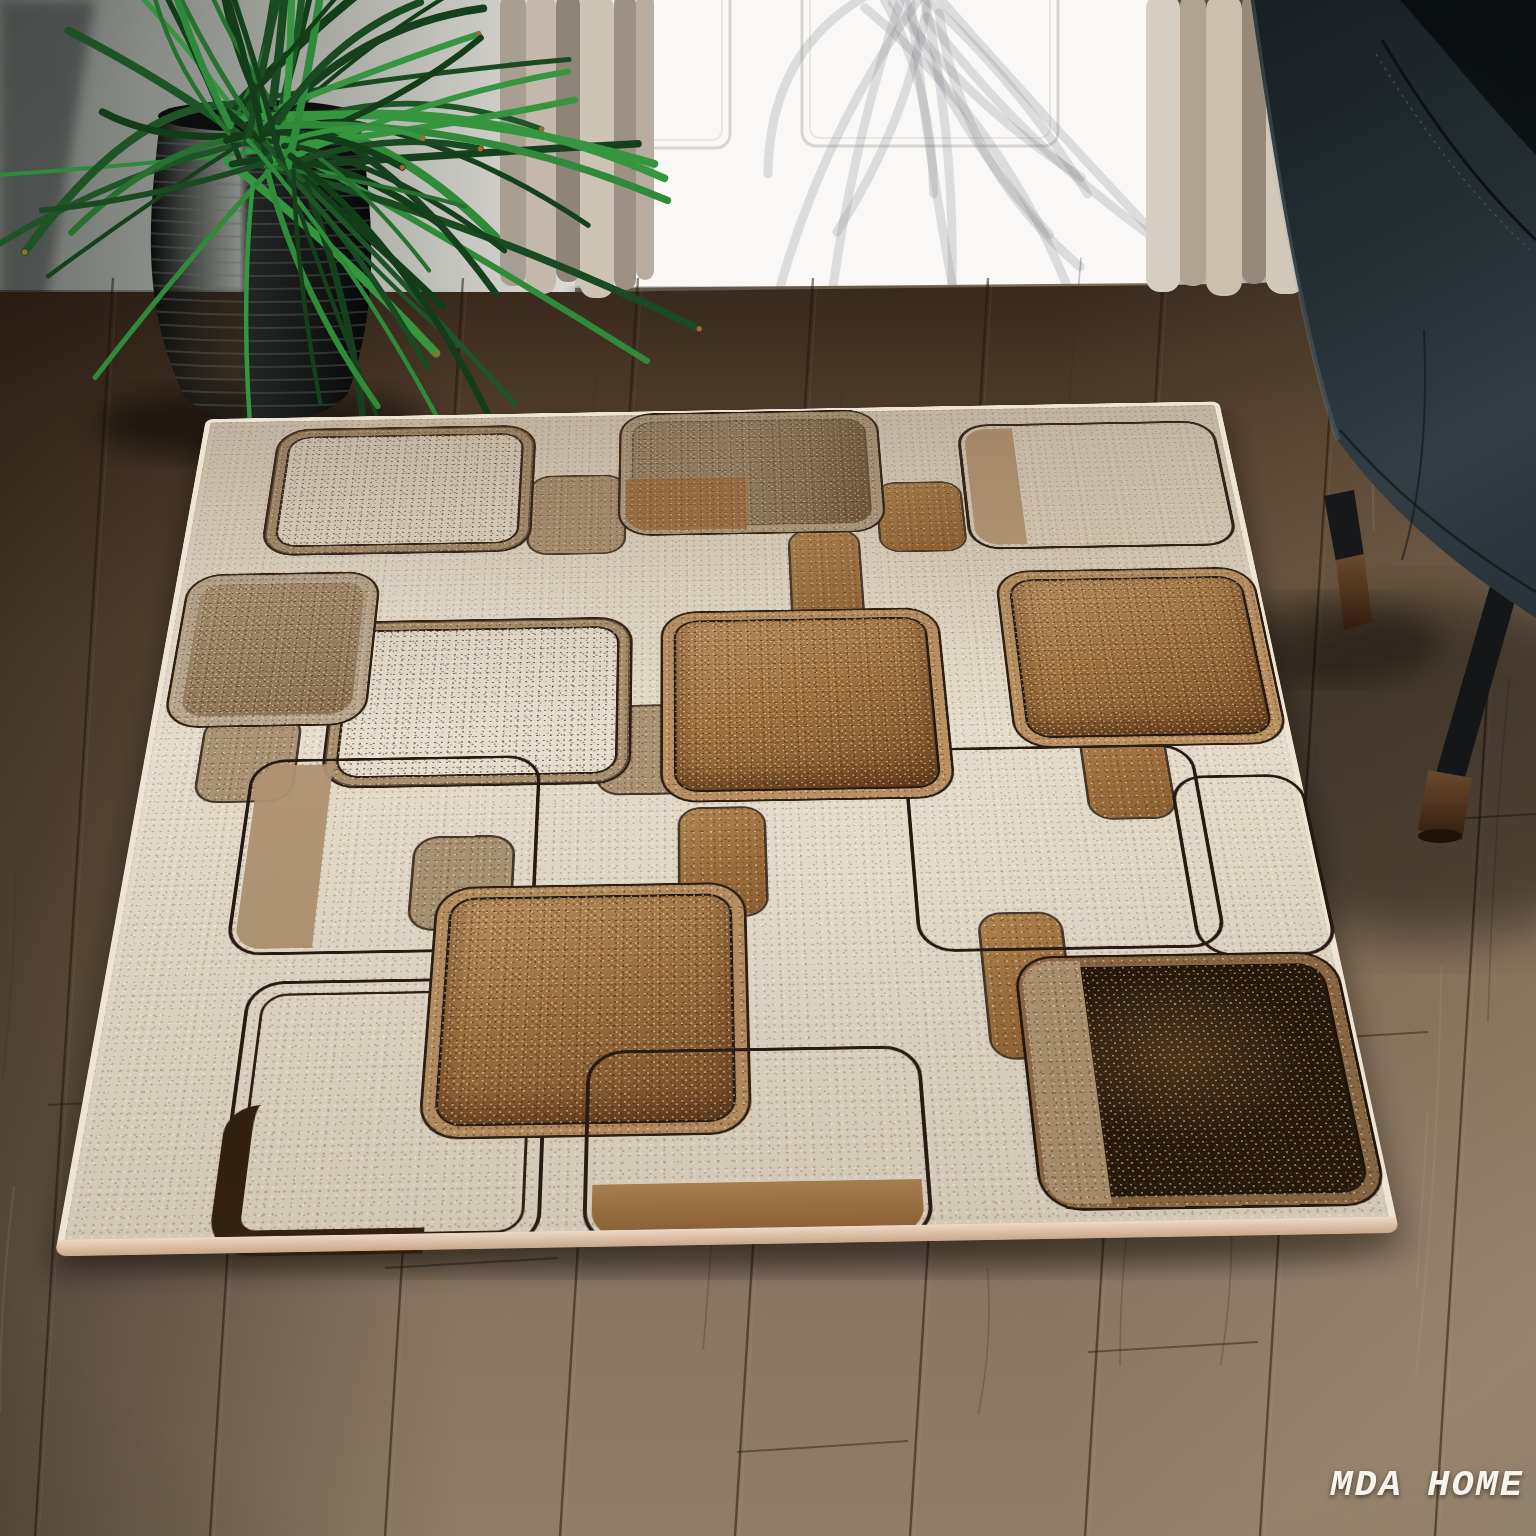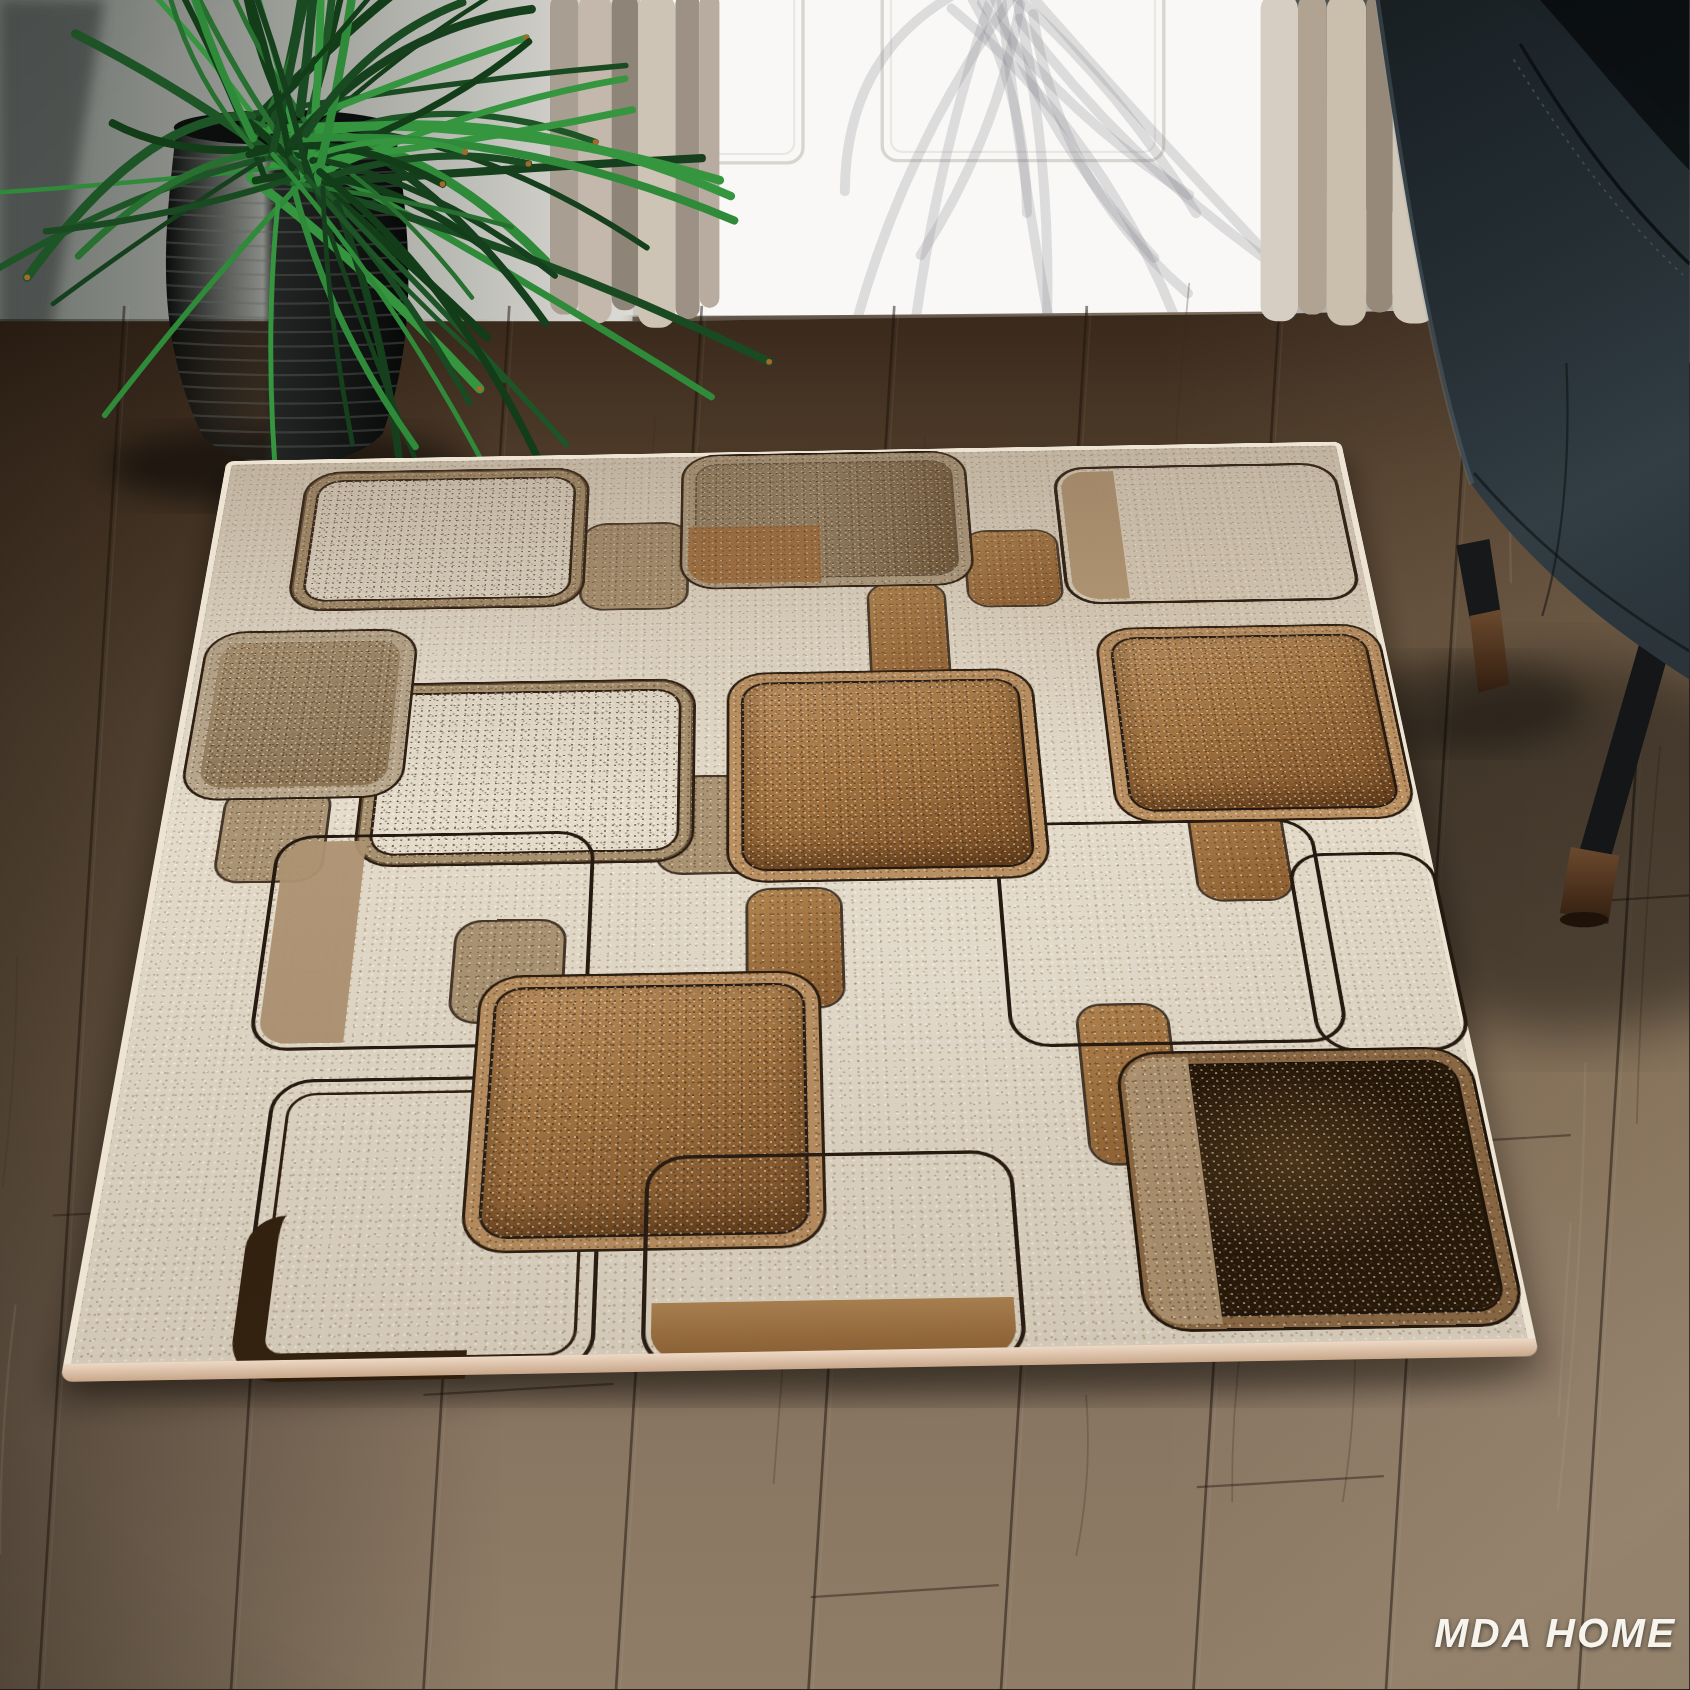--- a/index.html
+++ b/index.html
@@ -59,21 +59,21 @@
   .linkc{background:linear-gradient(150deg,#b3854f,#8f5f30);border-radius:24px;box-shadow:0 0 0 3px rgba(40,26,14,.85);}
   .spk::after{content:'';position:absolute;inset:0;border-radius:inherit;pointer-events:none;
     background-image:
       radial-gradient(rgba(255,255,255,.5) 1px, transparent 1.3px),
       radial-gradient(rgba(70,48,26,.45) 1px, transparent 1.4px),
       radial-gradient(rgba(40,26,12,.35) 1px, transparent 1.2px);
     background-size:10px 10px,8px 8px,13px 13px;background-position:0 0,3px 5px,6px 1px;}
 
   
   #watermark{position:absolute;right:12px;bottom:30px;z-index:6;
-    font-family:Liberation Sans, sans-serif;font-style:italic;font-weight:700;
+    font-family:Liberation Mono, monospace;font-style:italic;font-weight:700;
     font-size:37px;letter-spacing:2px;color:#f7f4ee;text-shadow:0 2px 5px rgba(0,0,0,.55);}
 
   #vig{position:absolute;inset:0;z-index:5;pointer-events:none;
     background:radial-gradient(120% 105% at 52% 48%, rgba(0,0,0,0) 55%, rgba(0,0,0,.20) 86%, rgba(0,0,0,.38));}
 </style>
 </head>
 <body>
 
 <div id="scene">
 

